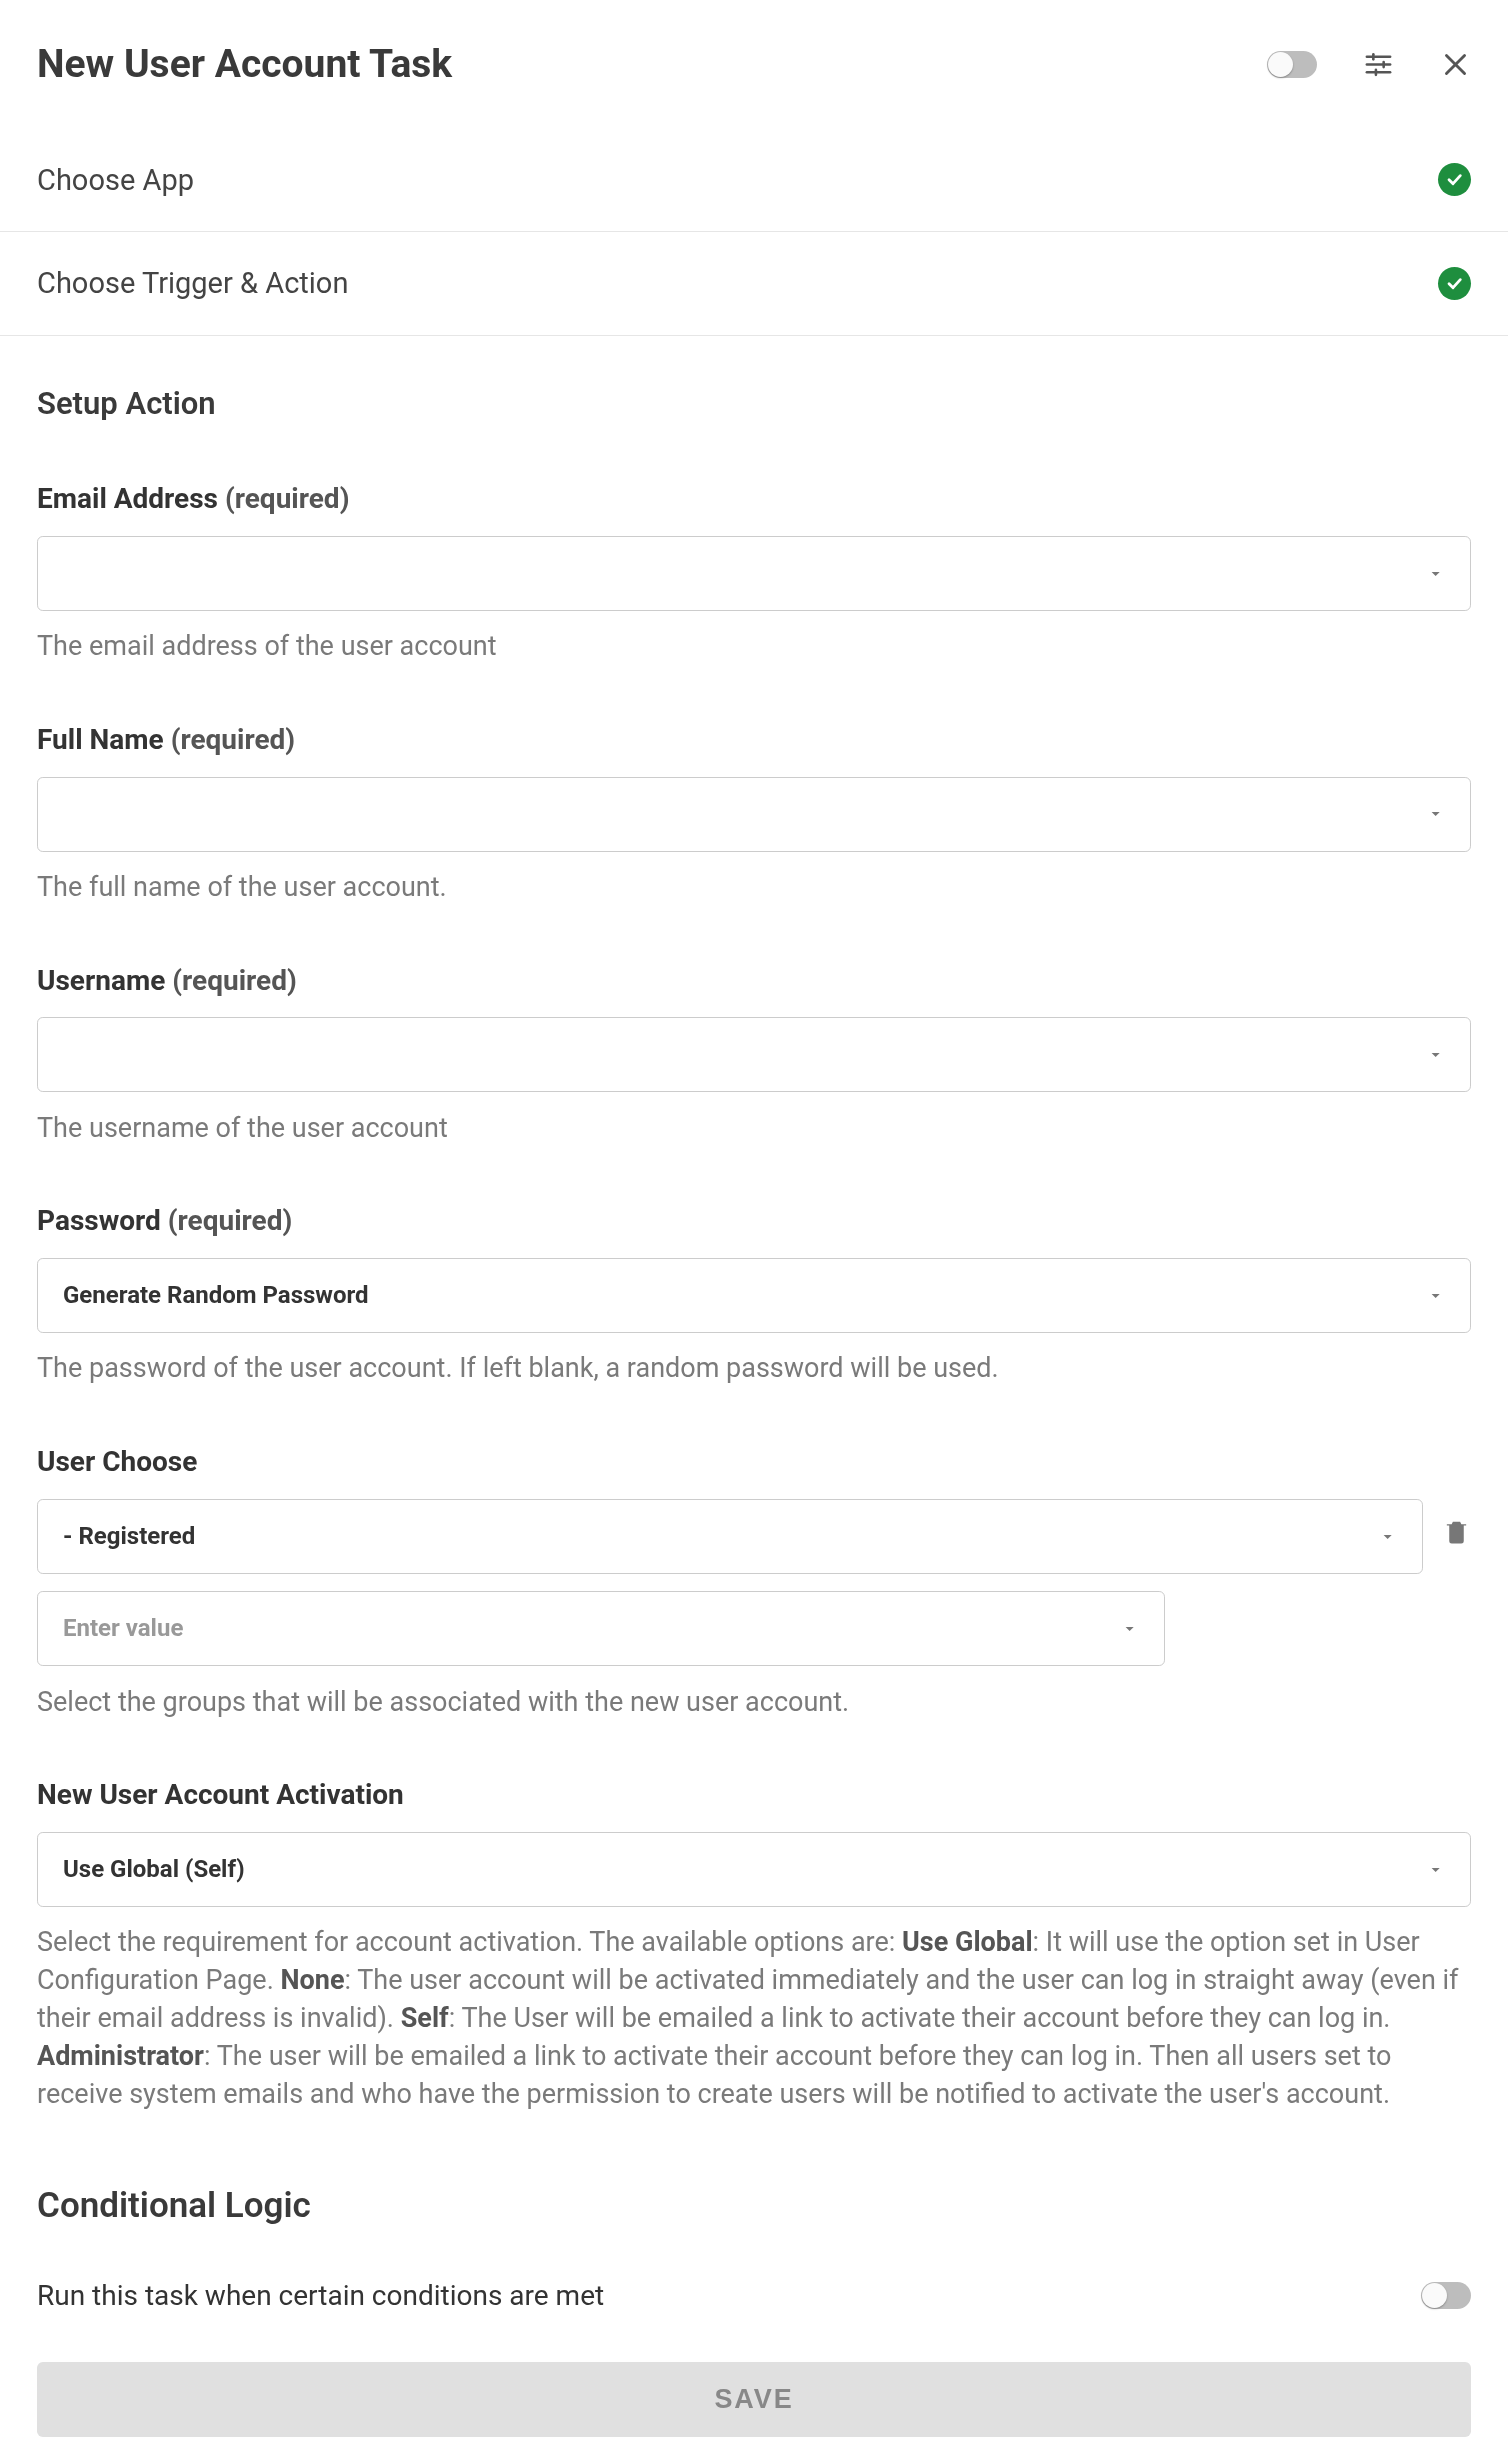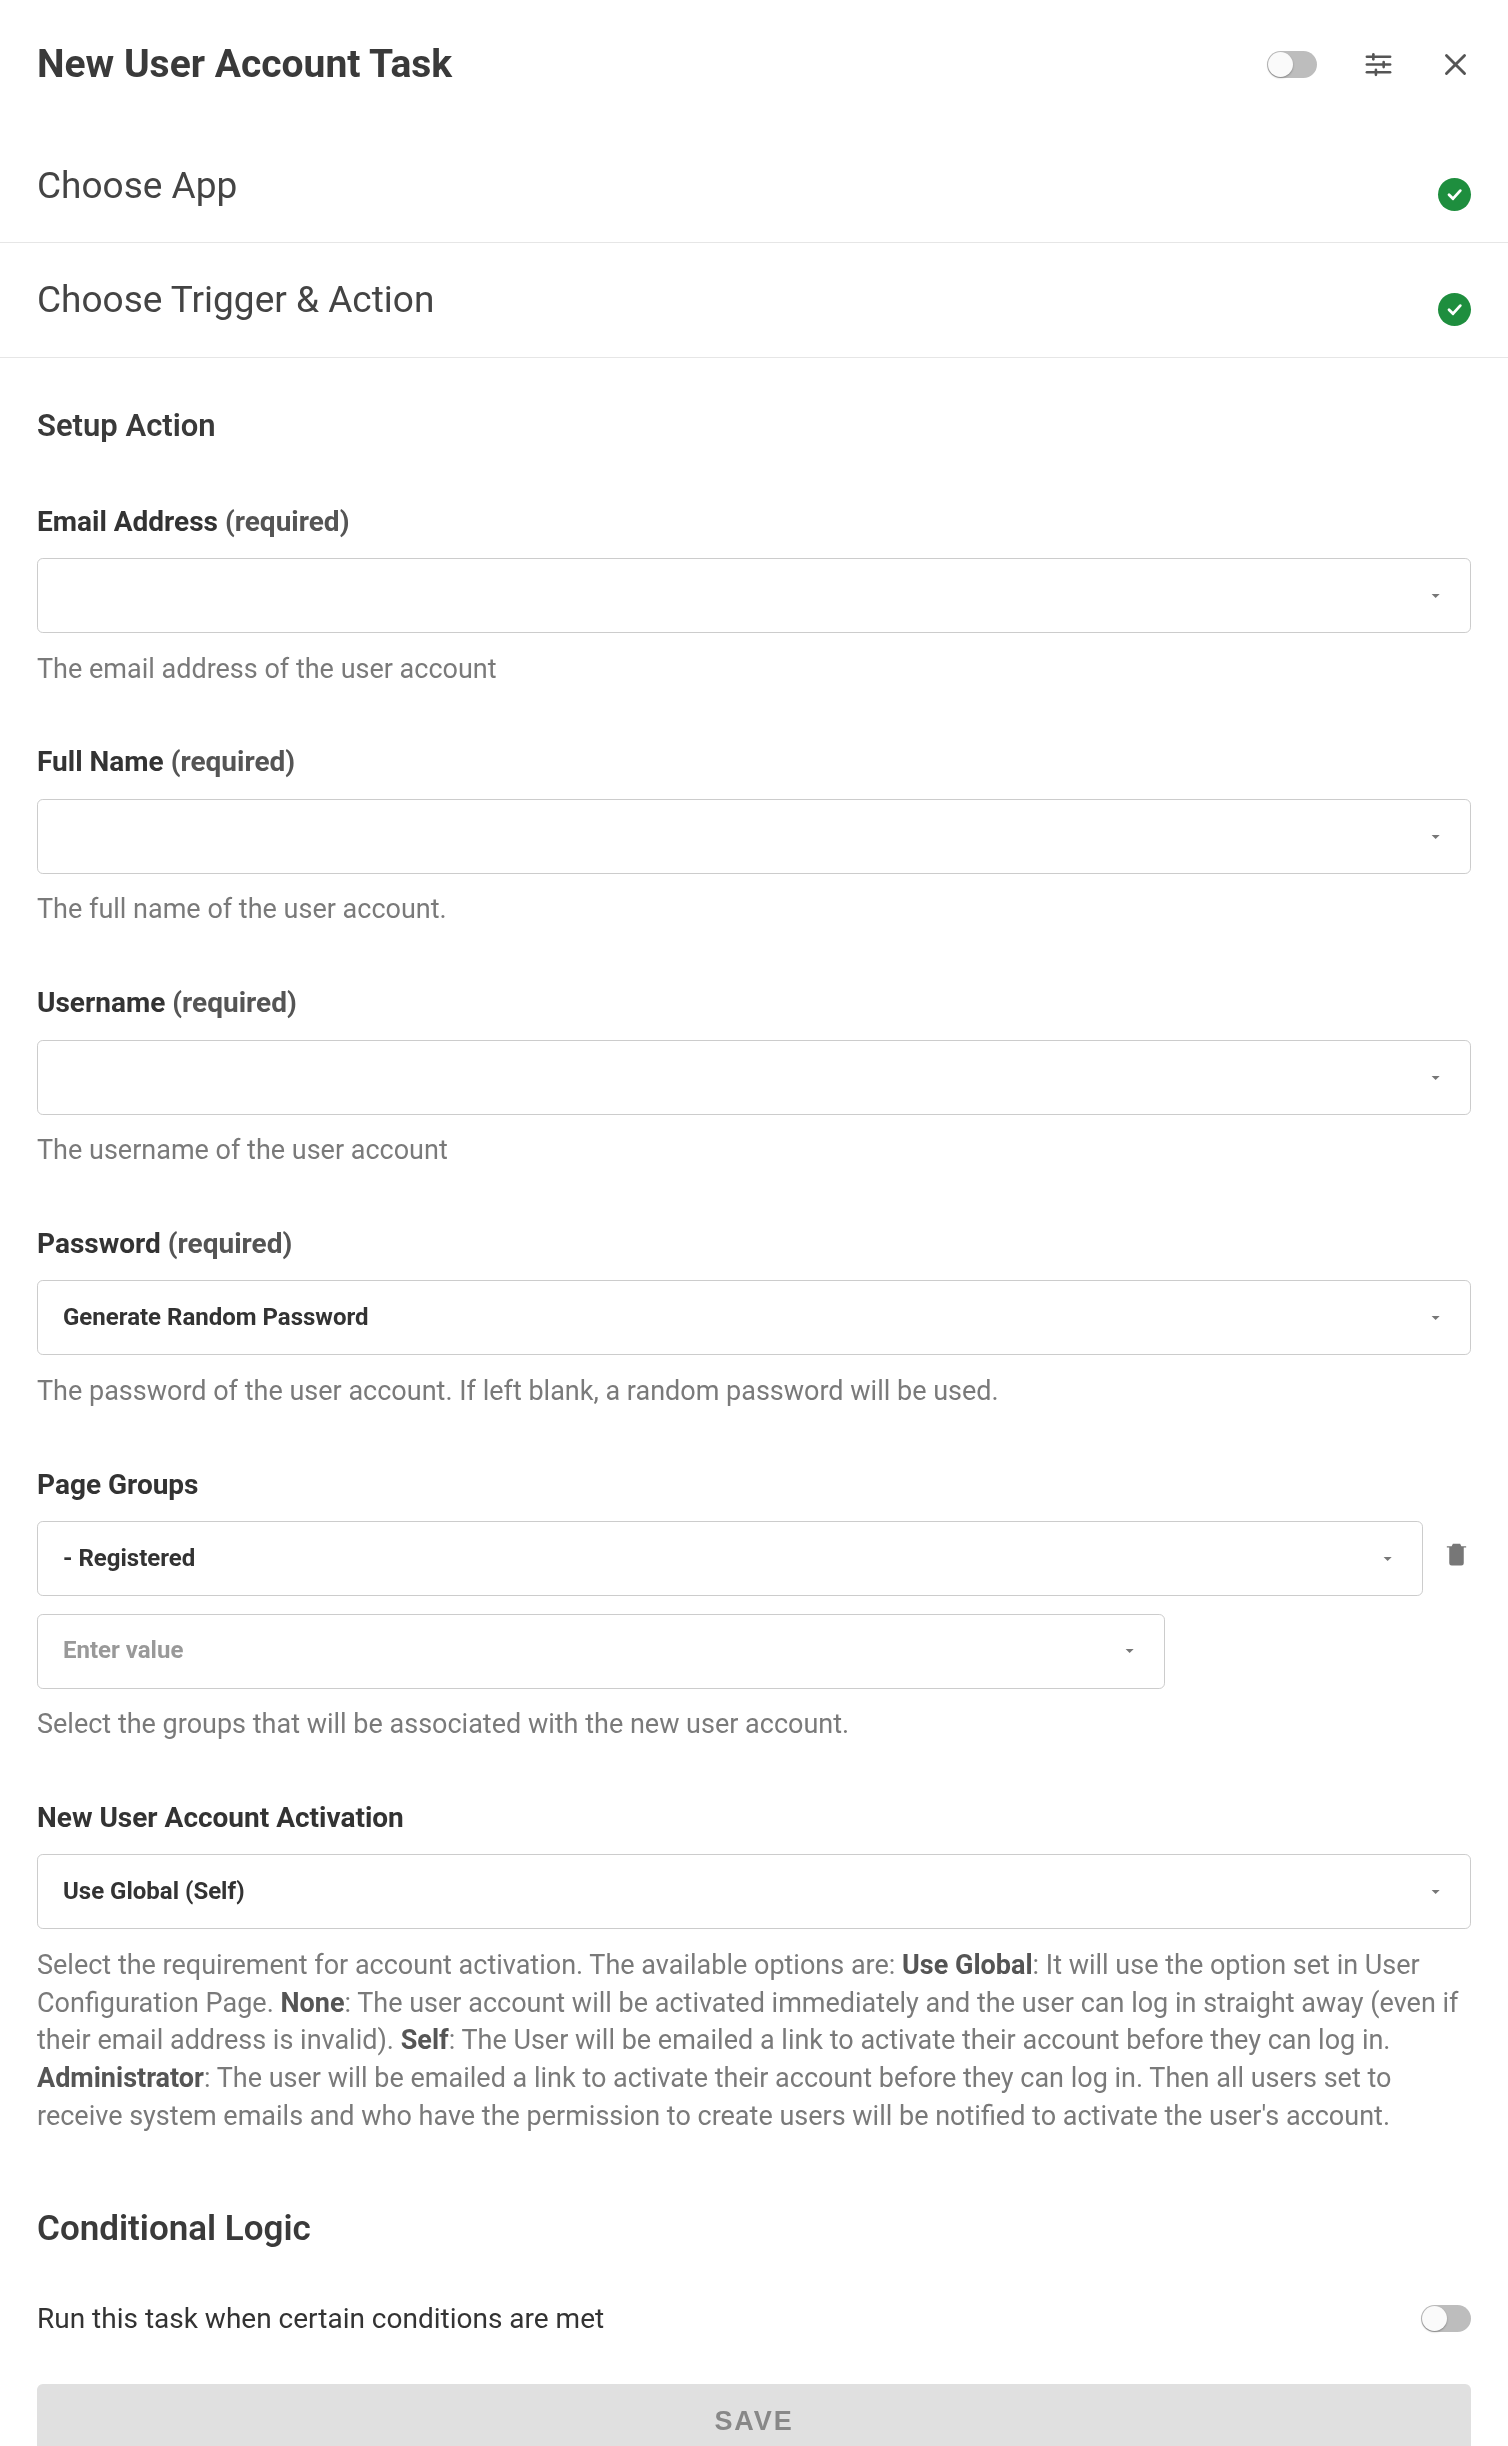--- a/index.html
+++ b/index.html
@@ -49,25 +49,25 @@
   }
   .icon-btn {
     display: inline-flex;
     align-items: center;
     justify-content: center;
     color: #555;
     cursor: pointer;
   }
   .step-row {
     display: flex;
-    align-items: flex-end;
+    align-items: center;
     justify-content: space-between;
     padding: 31px 37px;
     border-bottom: 1px solid #e6e6e6;
-    font-size: 37px;
+    font-size: 29px;
     color: #444;
   }
   .step-row:first-of-type { border-top: 1px solid #e6e6e6; }
   .check-badge {
     width: 33px; height: 33px;
     border-radius: 50%;
     background: #1e8e3e;
     display: inline-flex;
     align-items: center;
     justify-content: center;
@@ -262,21 +262,21 @@
           <svg width="19.3" height="19.3" viewBox="0 0 24 24" fill="currentColor">
               <path d="M7 10l5 5 5-5z"></path>
             </svg>
         </span>
       </div>
       <div class="help">The password of the user account. If left blank, a random password will be used.</div>
     </div>
 
     <div class="field">
       <div class="field-label">
-        <span>Page Groups</span>
+        <span>User Choose</span>
       </div>
       <div class="groups-row">
         <div class="select-box">
           <span class="value">- Registered</span>
           <span class="caret">
             <svg width="19.3" height="19.3" viewBox="0 0 24 24" fill="currentColor">
                 <path d="M7 10l5 5 5-5z"></path>
               </svg>
           </span>
         </div>

